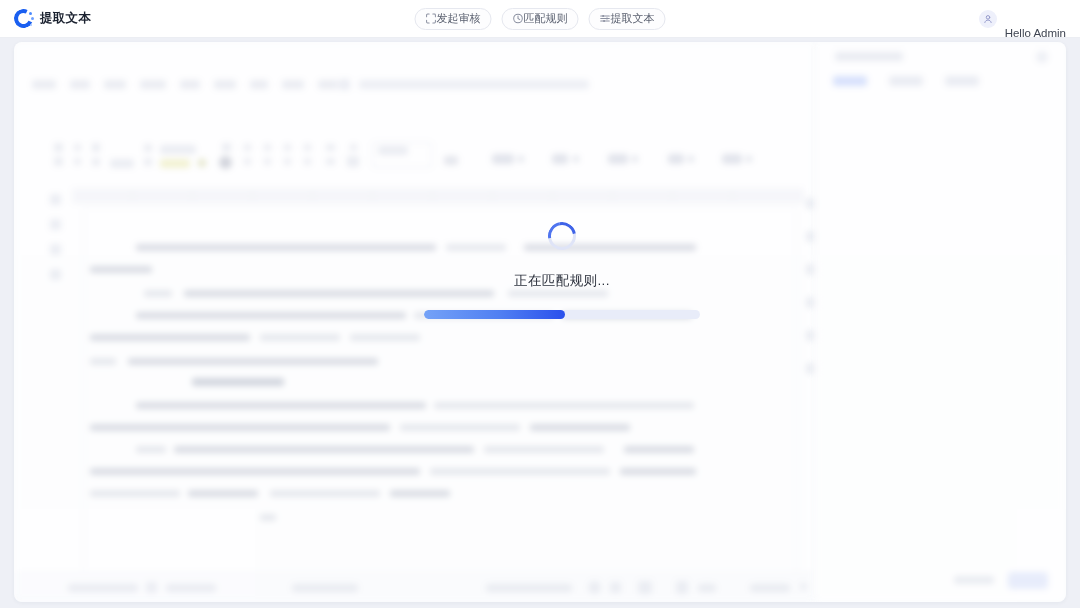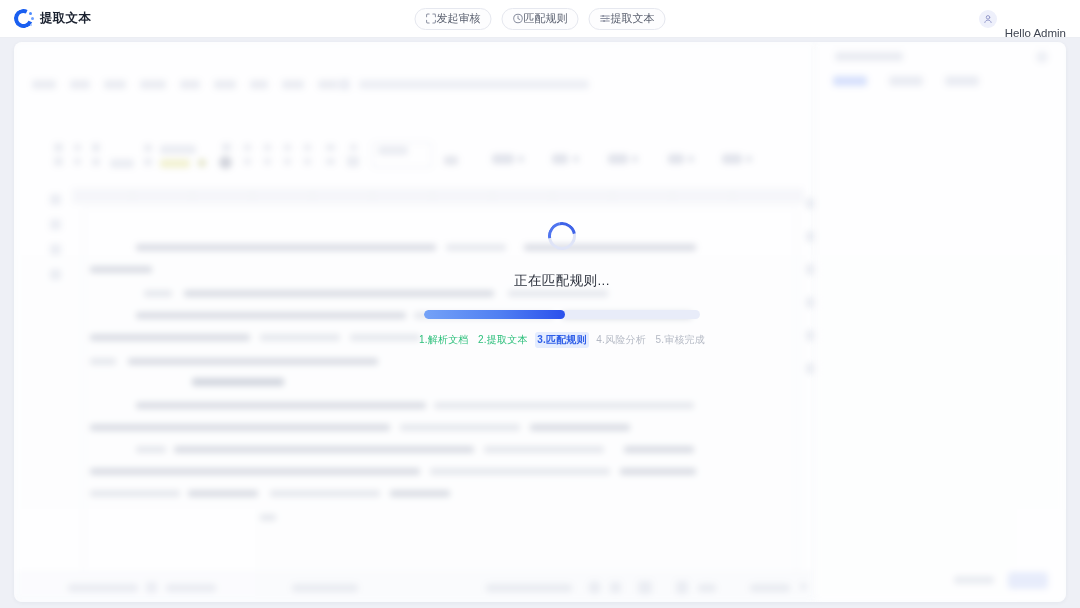--- a/index.html
+++ b/index.html
@@ -530,25 +530,18 @@
       <div class="loading-inner">
 
         <div class="spinner"></div>
 
         <div class="loading-text">正在匹配规则...</div>
 
         <div class="progress-track">
           <div class="progress-fill" id="progress-fill" style="width: 51%;"></div>
         </div>
 
-        <div class="steps">
-          <span class="step done">1.解析文档</span>
-          <span class="step done">2.提取文本</span>
-          <span class="step active">3.匹配规则</span>
-          <span class="step pending">4.风险分析</span>
-          <span class="step pending">5.审核完成</span>
-        </div>
 
       </div>
     </div>
 
   </div>
 </div>
 
 </body></html>

